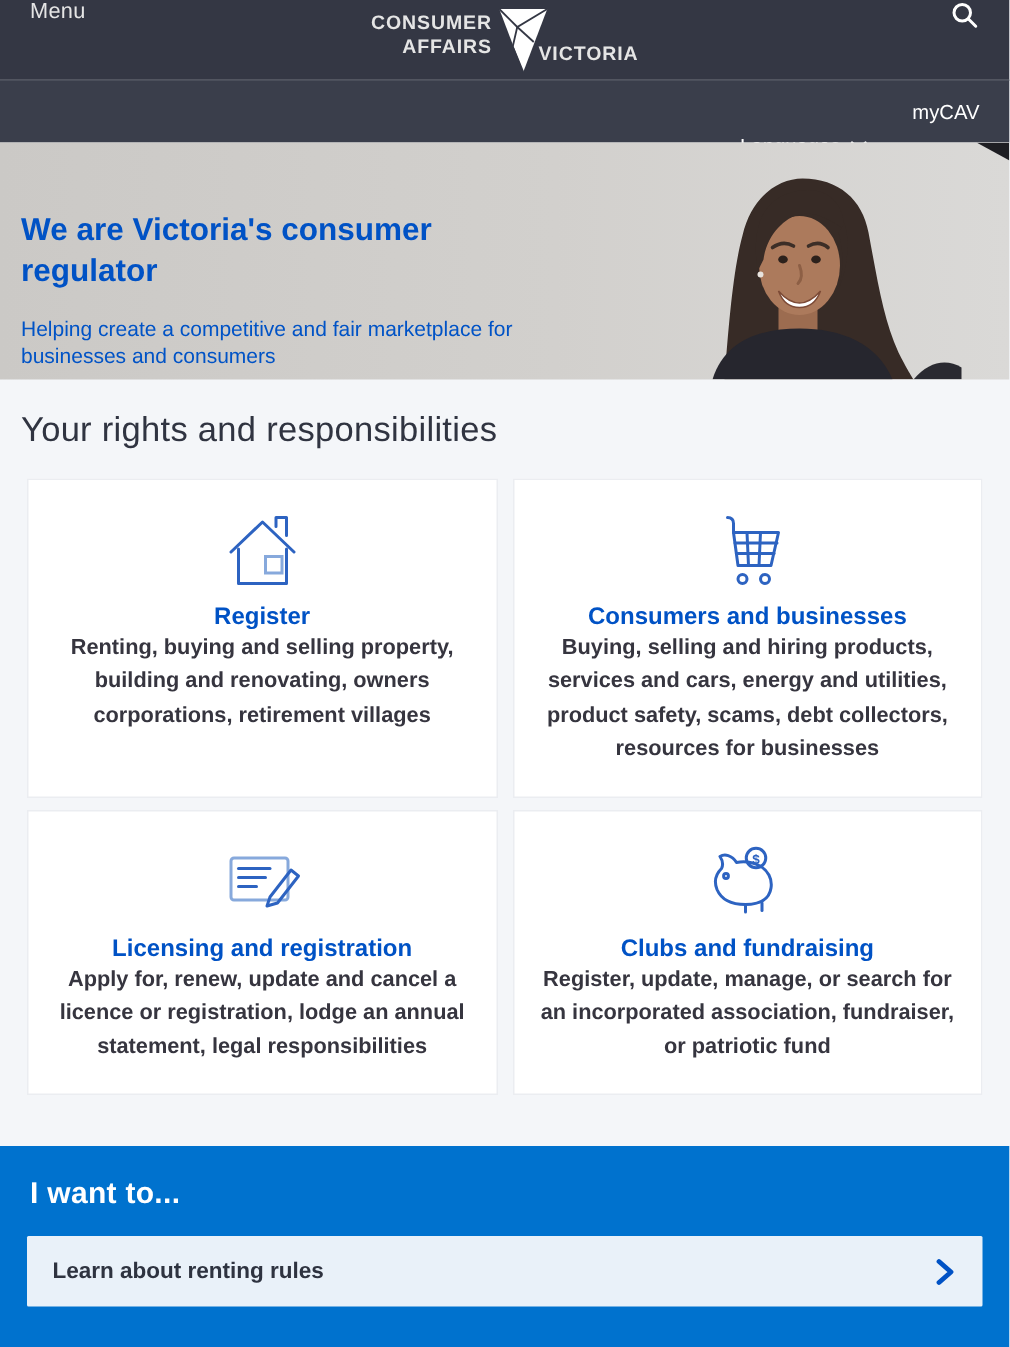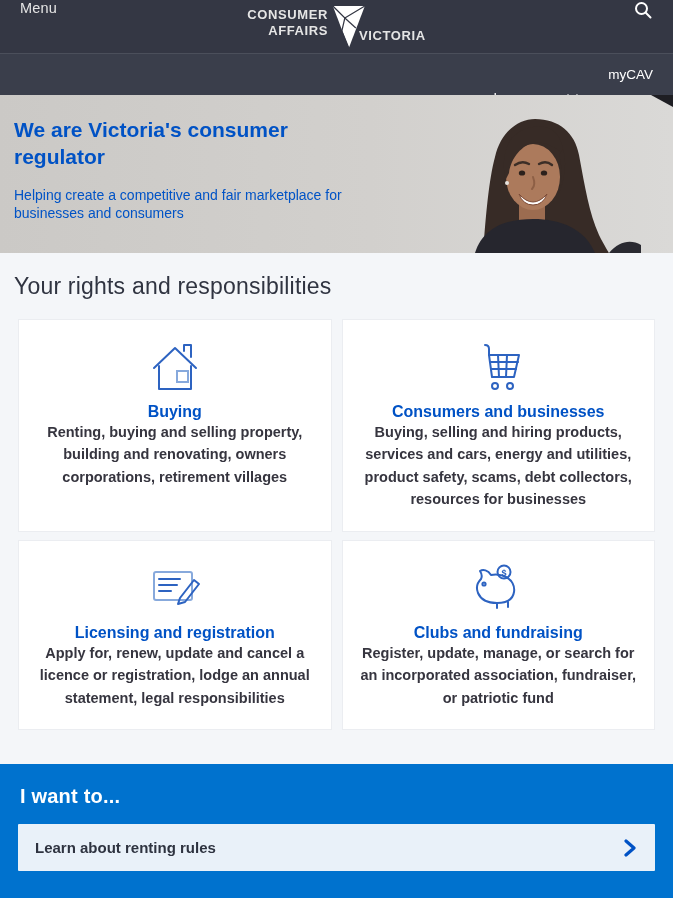--- a/index.html
+++ b/index.html
@@ -31,21 +31,21 @@
     gap:30px; padding:0 20px; color:#fff; font-size:13.5px;
   }
   .lang { display:flex; align-items:center; gap:7px; cursor:pointer;margin-top:46px; }
   .mycav { cursor:pointer; }
   
   .hero {
     height:158px; background:linear-gradient(90deg,#cbc9c6 0%,#d2d0cd 55%,#dad9d7 100%);
     position:relative; overflow:hidden;
   }
   .hero-text { position:relative; z-index:2; padding:21px 0 0 14px; width:372px; }
-  .hero-title { color:#0052c5; font-size:21px; font-weight:bold; line-height:1.3; }
+  .hero-title { color:#0052c5; font-size:21px; font-weight:bold; line-height:1.3;margin-top:24px; }
   .hero-sub { color:#0053c6; font-size:14px; line-height:1.35; margin-top:15px; width:352px; }
   .hero-art { position:absolute; right:0; top:0; z-index:1; }
   
   .rights-heading {
     font-size:23px; font-weight:400; color:#303441;
     margin:20px 0 19px 14px; letter-spacing:.2px;
   }
   .cards {
     margin:0 18px; display:grid;
     grid-template-columns:1fr 1fr; column-gap:10px; row-gap:8px;
@@ -151,21 +151,21 @@
       <div class="card-icon">
         <svg width="62" height="56" viewBox="0 0 62 56">
           <g fill="none" stroke="#2d63c1" stroke-width="2" stroke-linejoin="round" stroke-linecap="round">
             <path d="M40,12 V6 h7 v12"></path>
             <path d="M10,29 L31,9 L52,29"></path>
             <path d="M15,27 V50 H47 V27"></path>
           </g>
           <rect x="33" y="32" width="11" height="11" fill="none" stroke="#87a9dc" stroke-width="2"></rect>
         </svg>
       </div>
-      <div class="card-title">Buying</div>
+      <div class="card-title">Register</div>
       <div class="card-desc">Renting, buying and selling property, building and renovating, owners corporations, retirement villages</div>
     </div>
 
     <div class="card">
       <div class="card-icon">
         <svg width="62" height="56" viewBox="0 0 62 56">
           <g fill="none" stroke="#2d63c1" stroke-width="2" stroke-linejoin="round" stroke-linecap="round">
             <path d="M18,6 q4,0 4,4 v6"></path>
             <path d="M22,16 h30 l-5,22 h-22 l-3,-22"></path>
             <line x1="31" y1="16" x2="32" y2="38"></line>

